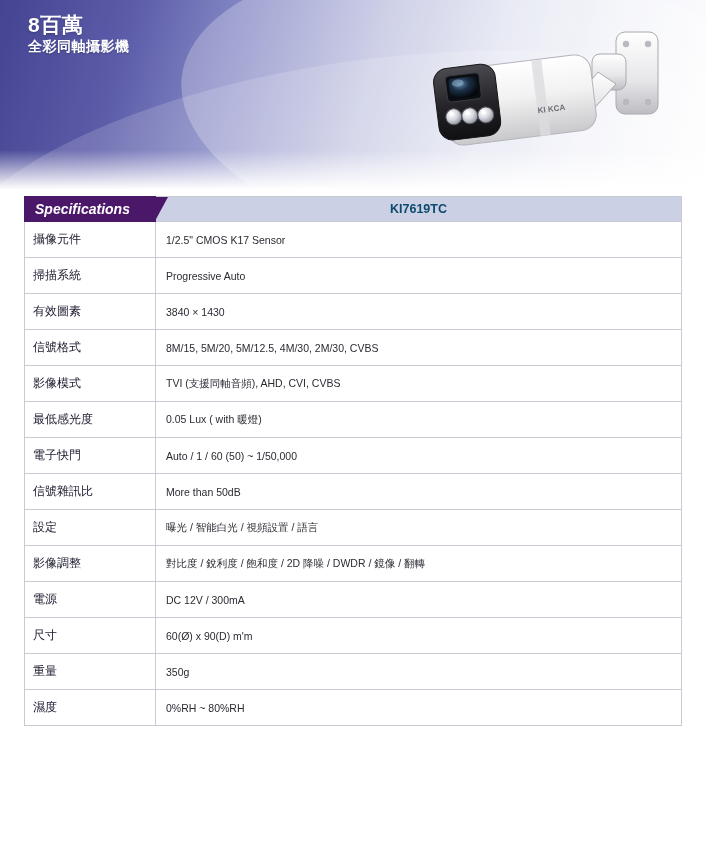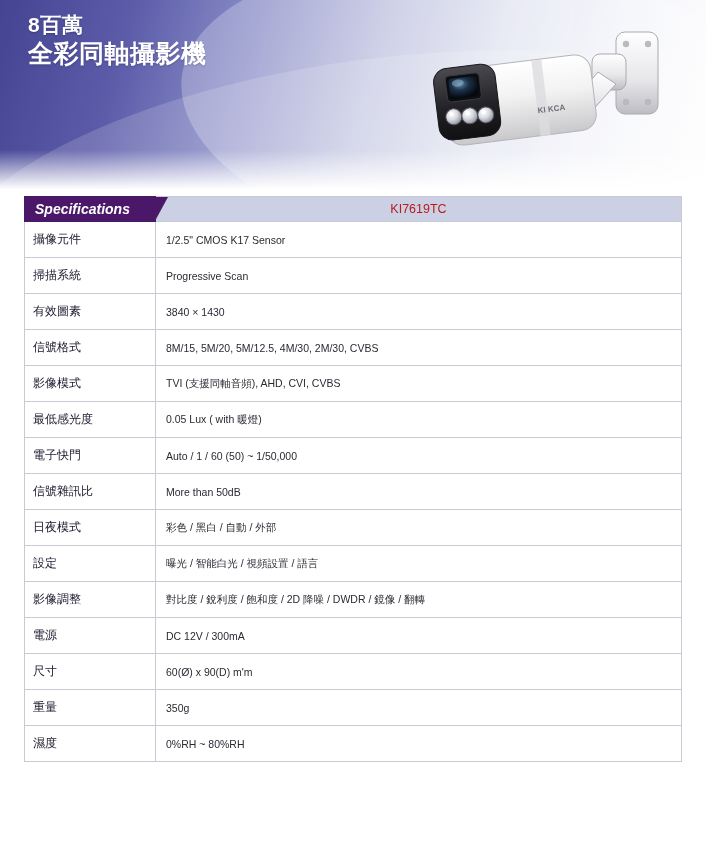--- a/index.html
+++ b/index.html
@@ -57,21 +57,21 @@
     position: absolute;
     left: 28px;
     top: 12px;
     color: #ffffff;
     font-weight: bold;
     line-height: 1.22;
     text-shadow: 0 1px 2px rgba(0,0,0,0.22);
     z-index: 5;
   }
   .banner-title .line1 { font-size: 21px; display: block; letter-spacing: 0.5px; }
-  .banner-title .line2 { font-size: 25px; display: block; letter-spacing: 0.5px; }
+  .banner-title .line2 { font-size: 14px; display: block; letter-spacing: 0.5px; }
 
   
   .camera-wrap {
     position: absolute;
     right: 10px;
     top: 14px;
     width: 280px;
     height: 176px;
     z-index: 4;
   }
@@ -114,22 +114,22 @@
     content: "";
     position: absolute;
     right: -13px;
     top: 0;
     width: 0; height: 0;
     border-top: 24px solid #4b1769;
     border-right: 13px solid transparent;
   }
   .hdr-right {
     background: #ccd0e4;
-    color: #b91c1c;
-    font-weight: normal;
+    color: #0c4a6e;
+    font-weight: bold;
     font-size: 12.5px;
     text-align: center;
     height: 24px;
     padding: 0;
   }
   td.lbl {
     width: 131px;
     font-size: 12px;
     color: #1a1a2e;
     padding: 9px 16px 9px 8px;
@@ -241,21 +241,21 @@
         </td>
         <td class="hdr-right">KI7619TC</td>
       </tr>
 
       <tr>
         <td class="lbl">攝像元件</td>
         <td class="val">1/2.5" CMOS K17 Sensor</td>
       </tr>
       <tr>
         <td class="lbl">掃描系統</td>
-        <td class="val">Progressive Scan</td>
+        <td class="val">Progressive Auto</td>
       </tr>
       <tr>
         <td class="lbl">有效圖素</td>
         <td class="val">3840 × 1430</td>
       </tr>
       <tr>
         <td class="lbl">信號格式</td>
         <td class="val">8M/15, 5M/20, 5M/12.5, 4M/30, 2M/30, CVBS</td>
       </tr>
       <tr>
@@ -266,24 +266,20 @@
         <td class="lbl">最低感光度</td>
         <td class="val">0.05 Lux ( with 暖燈)</td>
       </tr>
       <tr>
         <td class="lbl">電子快門</td>
         <td class="val">Auto / 1 / 60 (50) ~ 1/50,000</td>
       </tr>
       <tr>
         <td class="lbl">信號雜訊比</td>
         <td class="val">More than 50dB</td>
-      </tr>
-      <tr>
-        <td class="lbl">日夜模式</td>
-        <td class="val">彩色 / 黑白 / 自動 / 外部</td>
       </tr>
       <tr>
         <td class="lbl">設定</td>
         <td class="val">曝光 / 智能白光 / 視頻設置 / 語言</td>
       </tr>
       <tr>
         <td class="lbl">影像調整</td>
         <td class="val">對比度 / 銳利度 / 飽和度 / 2D 降噪 / DWDR / 鏡像 / 翻轉</td>
       </tr>
       <tr>

